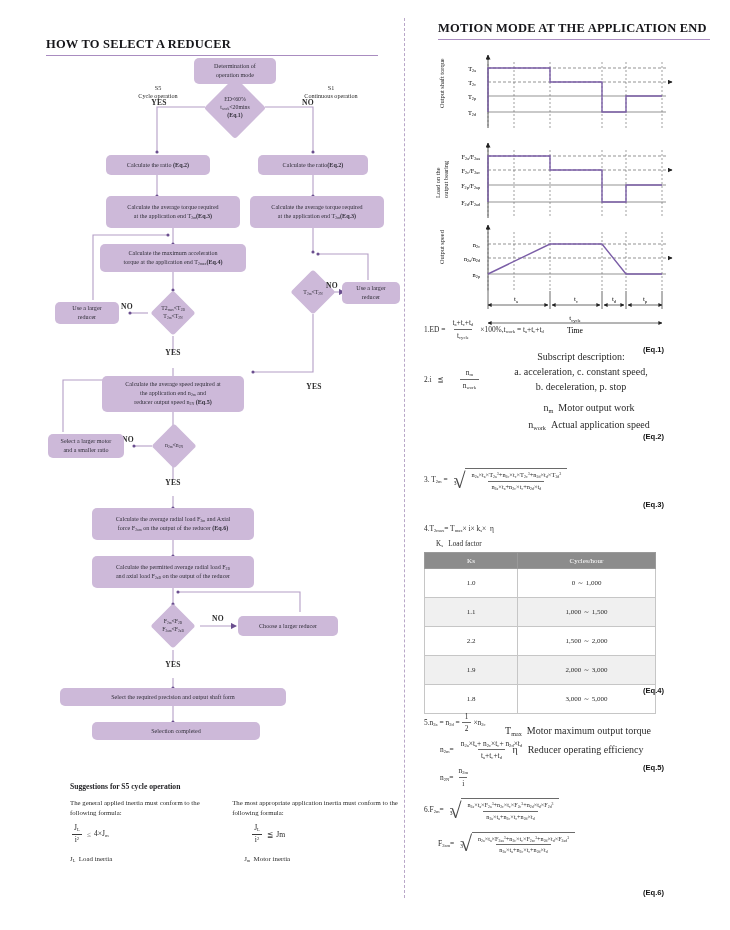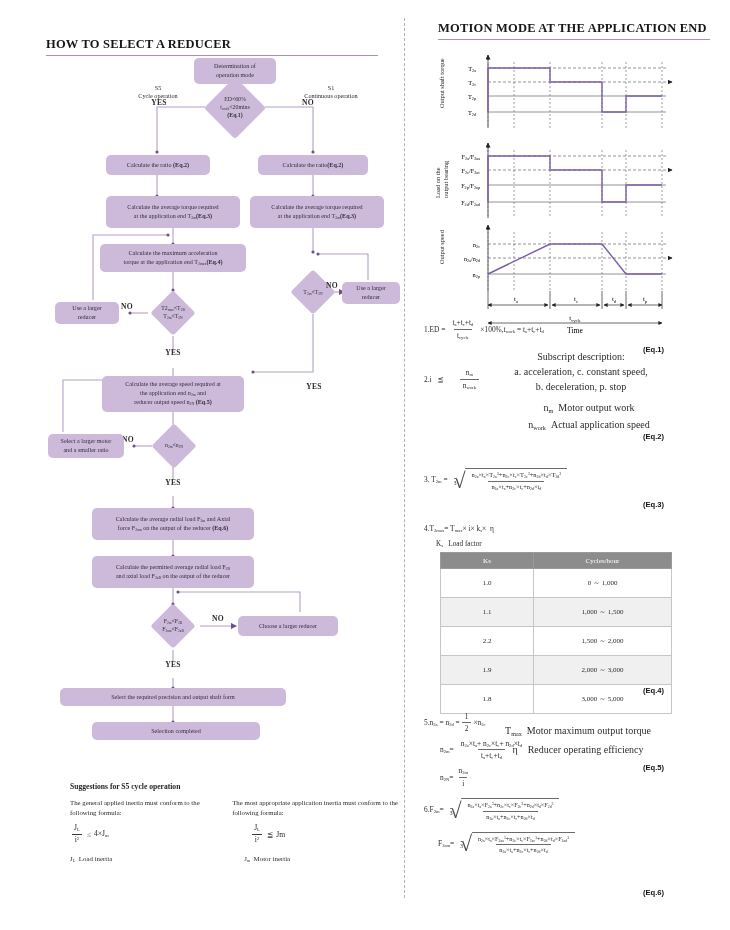--- a/index.html
+++ b/index.html
@@ -516,21 +516,21 @@
   </div>
   <div class="eqtag" style="left:643px;top:500px;">(Eq.3)</div>
 
   <div class="eqblock" style="top:524px;">
     <div class="eqline">
       <span>4.T<sub>2max</sub>= T<sub>max</sub>× i× k<sub>s</sub>×&nbsp; η</span>
     </div>
     <div style="margin-top:7px;padding-left:12px;font-size:7.2px;">
       K<sub>s</sub>&nbsp;&nbsp;&nbsp;<span>Load factor</span>
     </div>
-    <table class="ks" style="margin-top:4px;margin-left:16px;">
+    <table class="ks" style="margin-top:4px;">
       <thead>
         <tr>
           <th style="width:92px;">Ks</th>
           <th>Cycles/hour</th>
         </tr>
       </thead>
       <tbody>
         <tr>
           <td>1.0</td>
           <td>0 ～ 1,000</td>

